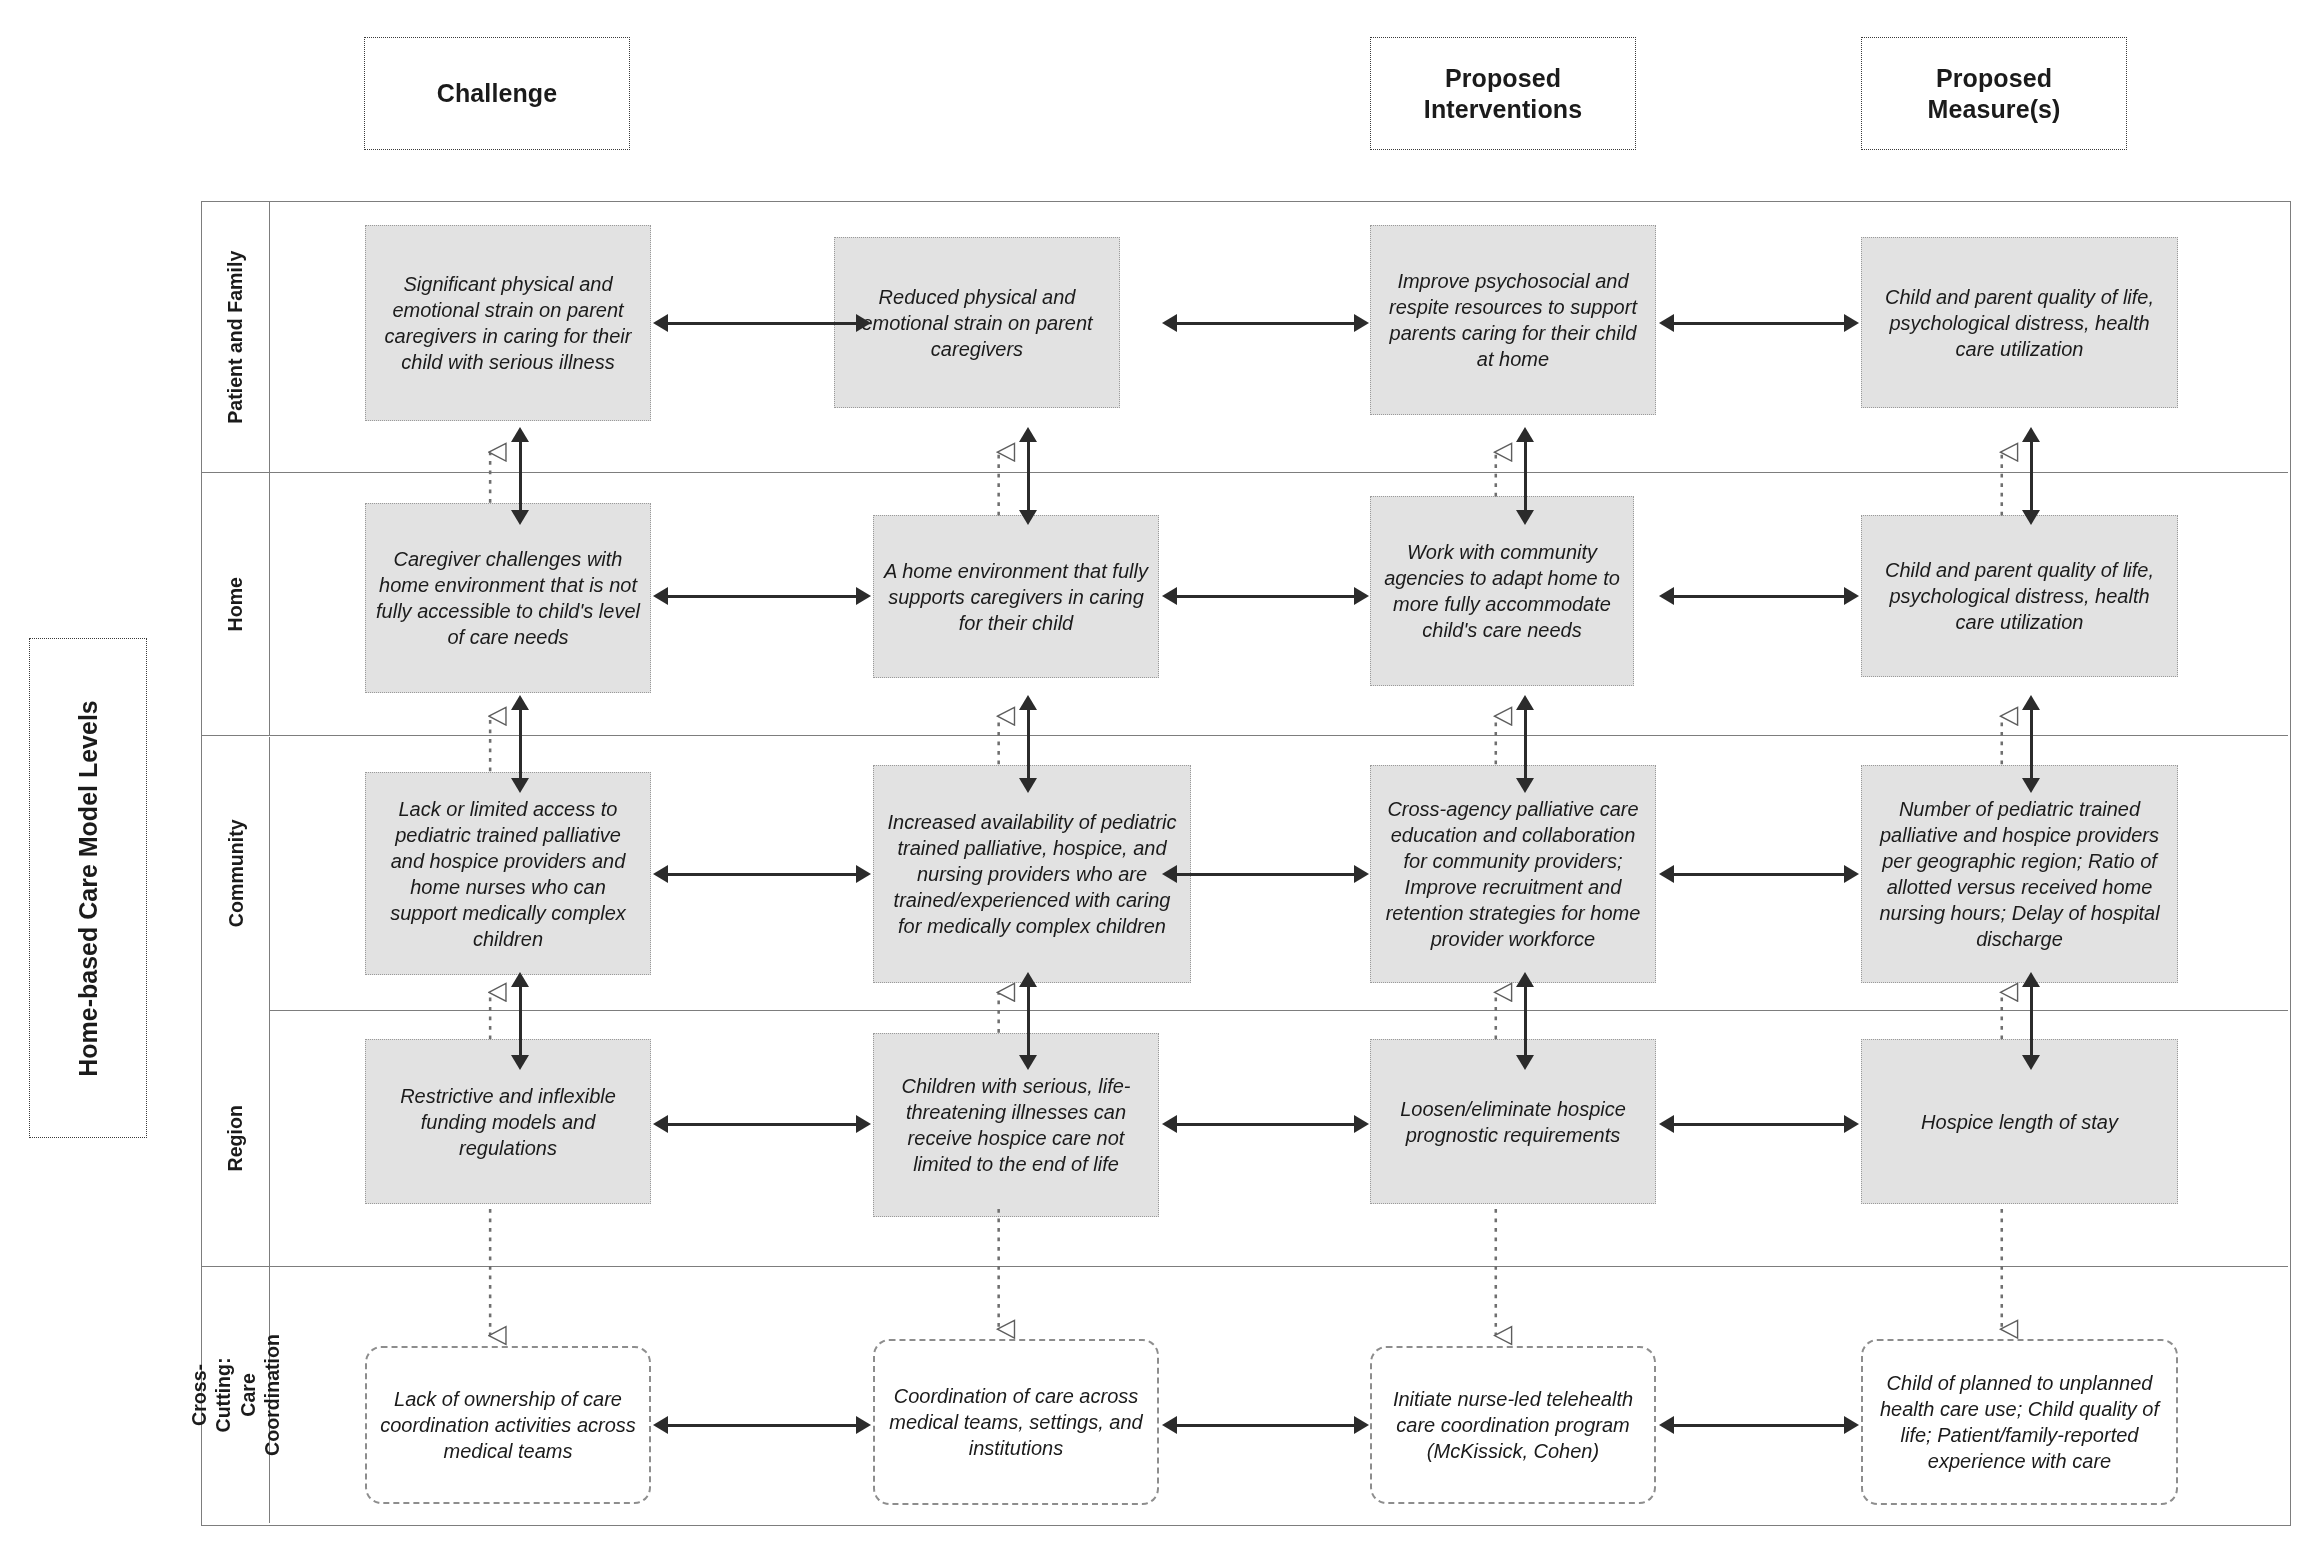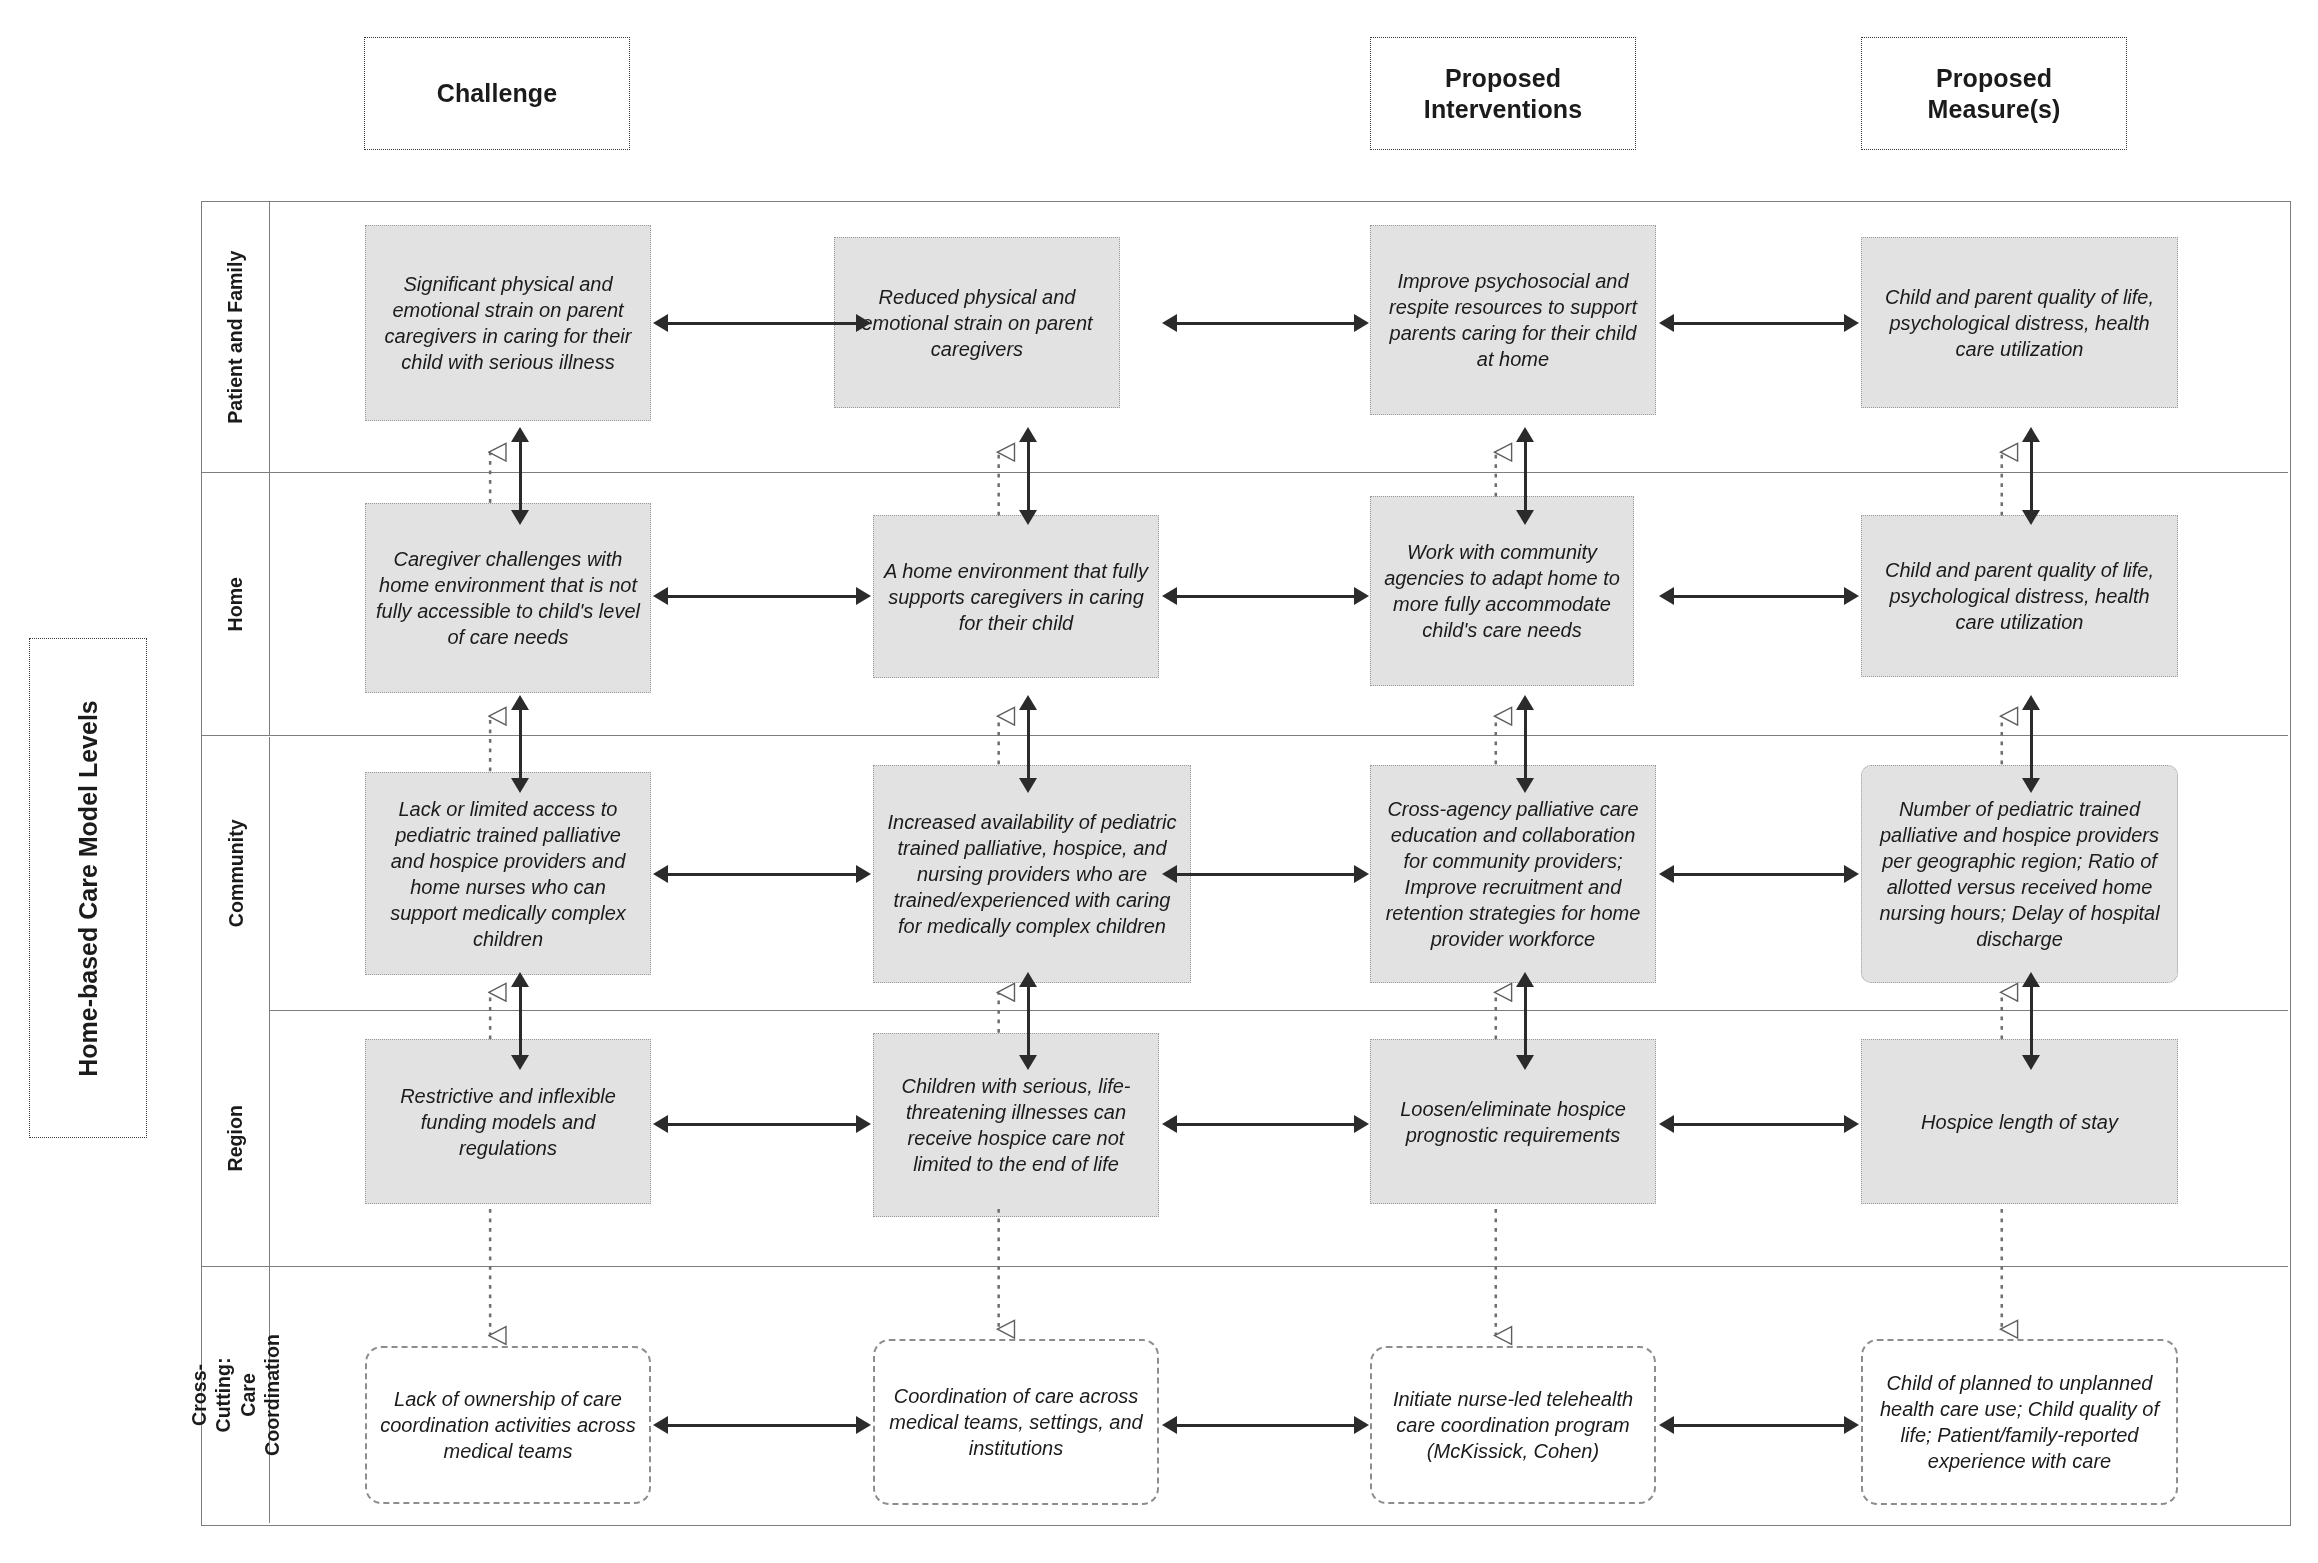--- a/index.html
+++ b/index.html
@@ -229,21 +229,21 @@
     </div>
     <div class="cell filled" style="left:163px;top:35px;width:286px;height:203px;justify-content:flex-end;">
       <span>Lack or limited access to pediatric trained palliative and hospice providers and home nurses who can support medically complex children</span>
     </div>
     <div class="cell filled" style="left:671px;top:28px;width:318px;height:218px;">
       <span>Increased availability of pediatric trained palliative, hospice, and nursing providers who are trained/experienced with caring for medically complex children</span>
     </div>
     <div class="cell filled" style="left:1168px;top:28px;width:286px;height:218px;">
       <span>Cross-agency palliative care education and collaboration for community providers; Improve recruitment and retention strategies for home provider workforce</span>
     </div>
-    <div class="cell filled" style="left:1659px;top:28px;width:317px;height:218px;border-radius:10px;">
+    <div class="cell filled" style="left:1659px;top:28px;width:317px;height:218px;">
       <span>Number of pediatric trained palliative and hospice providers per geographic region; Ratio of allotted versus received home nursing hours; Delay of hospital discharge</span>
     </div>
 
     <div class="h-arrow" style="left:465px;top:136px;width:190px;"></div>
     <div class="h-arrow" style="left:974px;top:136px;width:179px;"></div>
     <div class="h-arrow" style="left:1471px;top:136px;width:172px;"></div>
   </div>
 
   <div class="matrix-row" style="top:808px;height:257px;">
     <div class="row-label">

